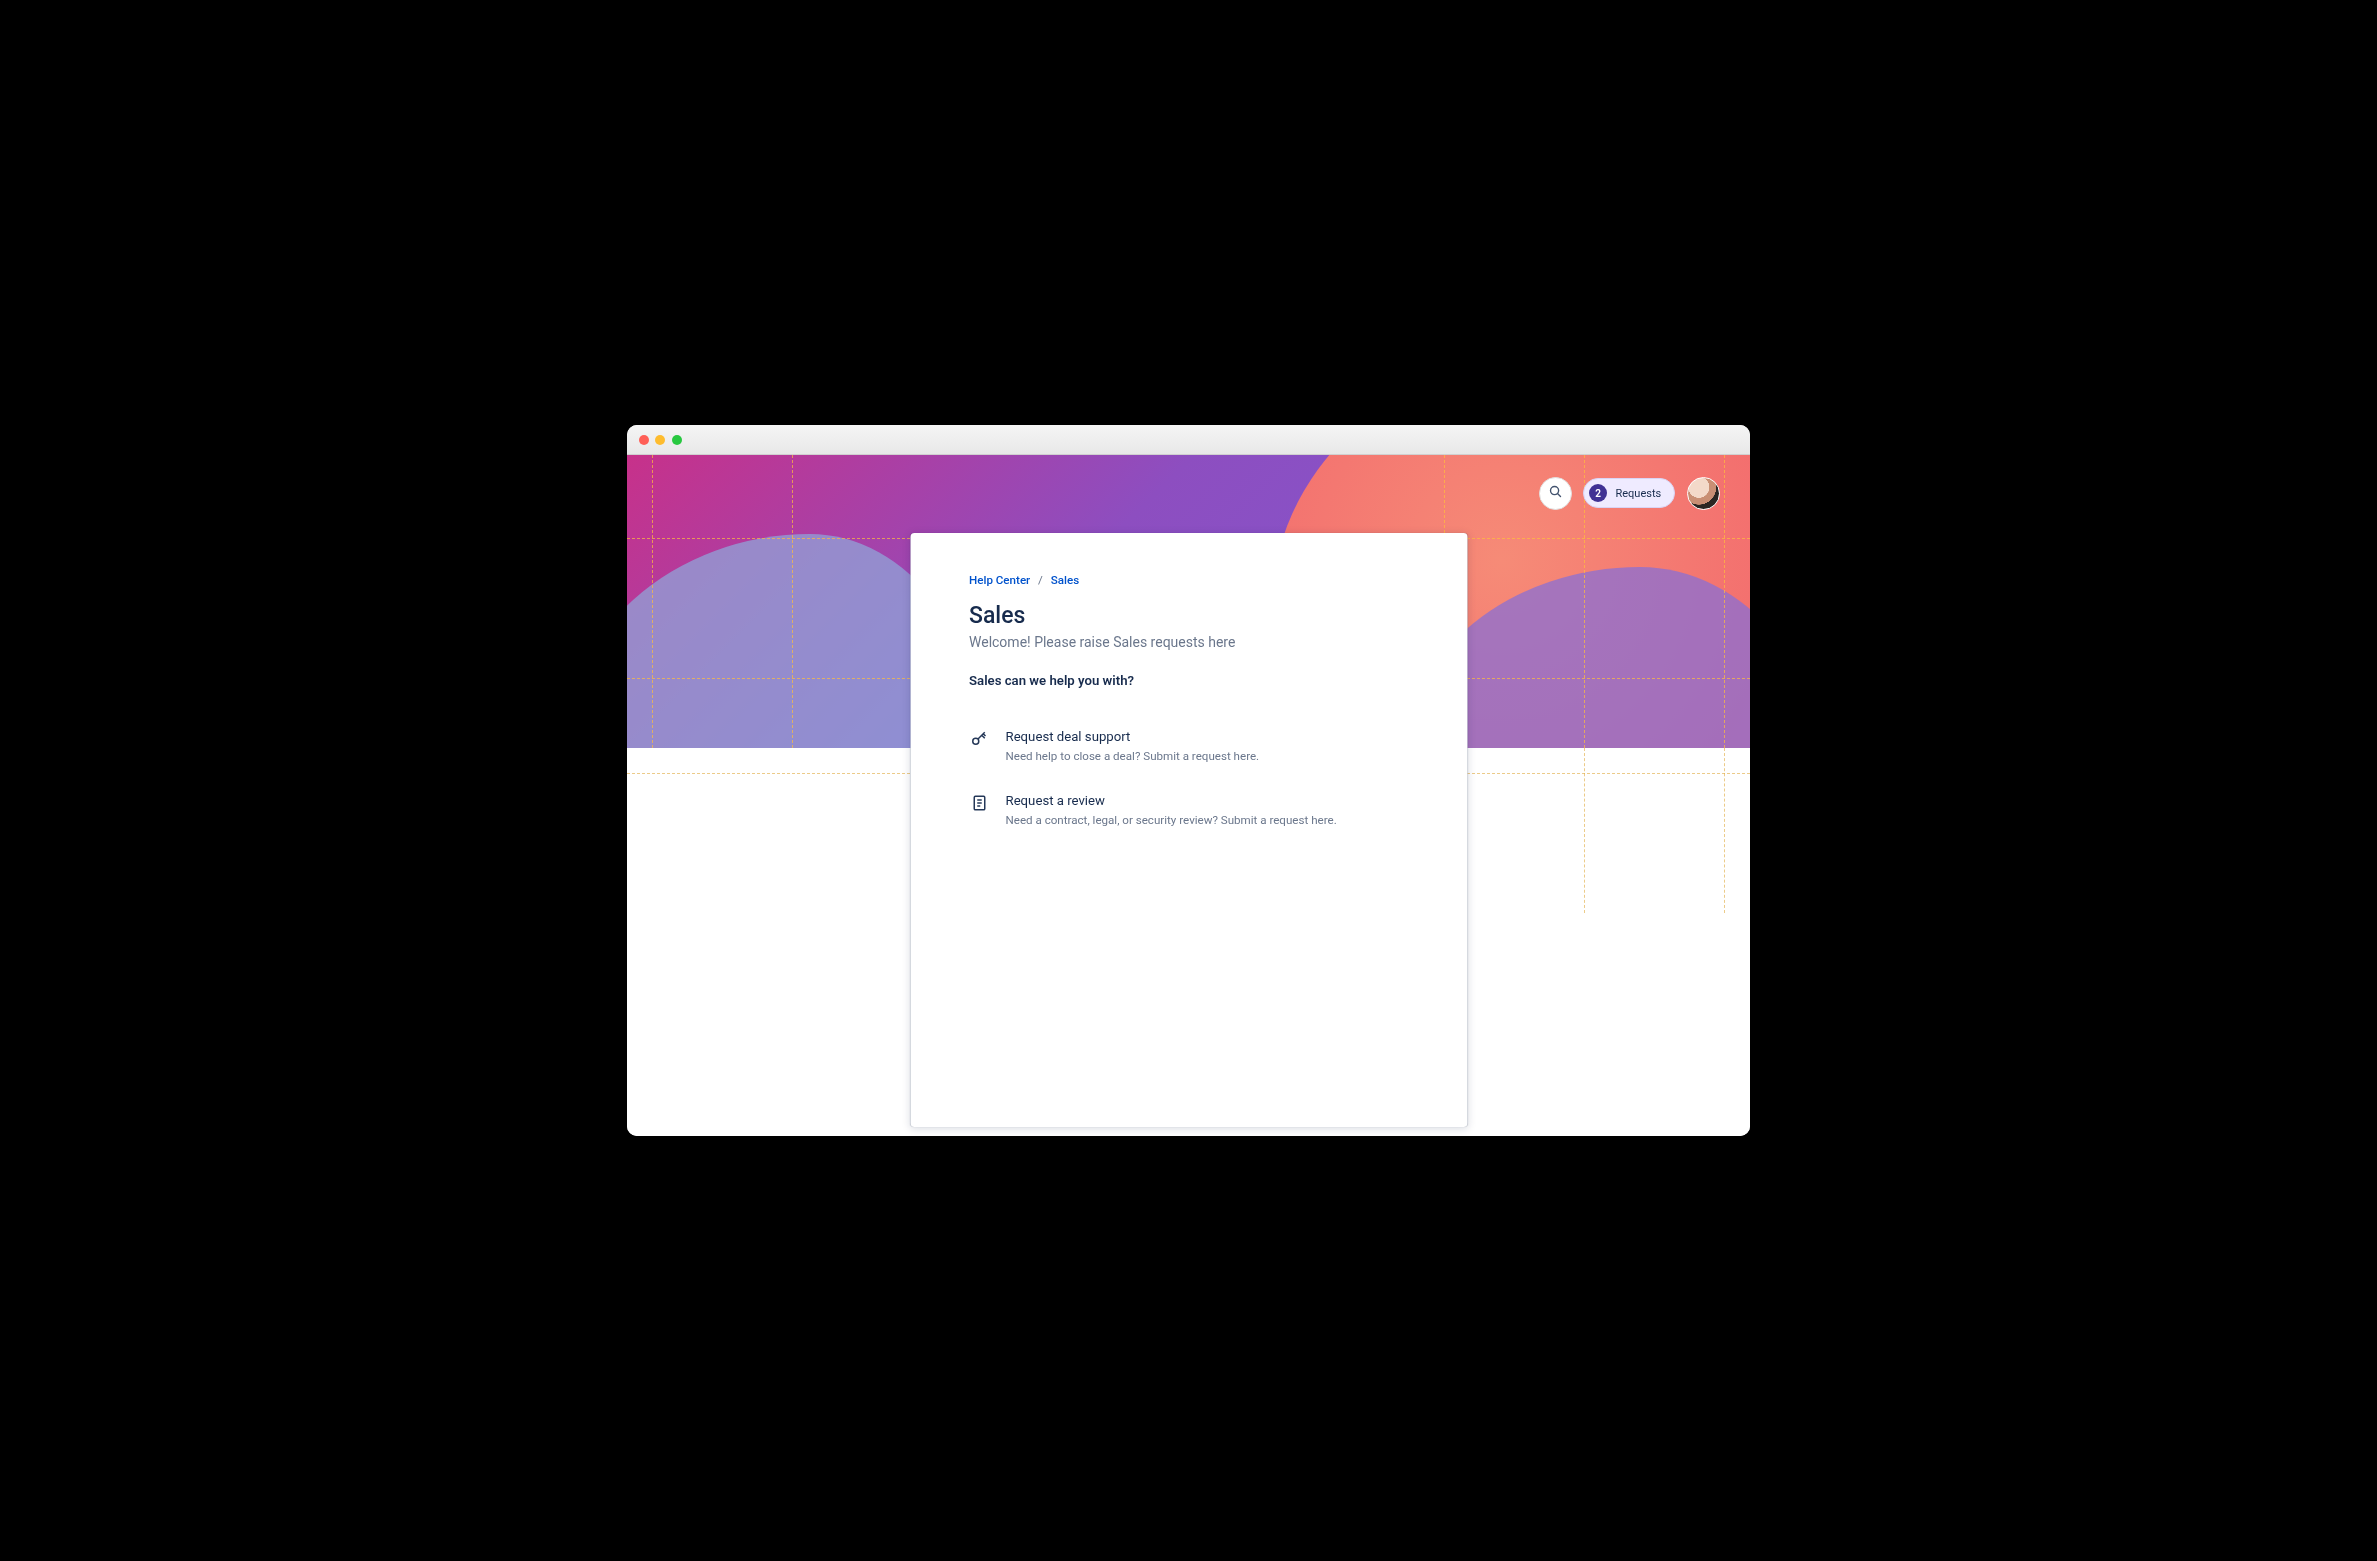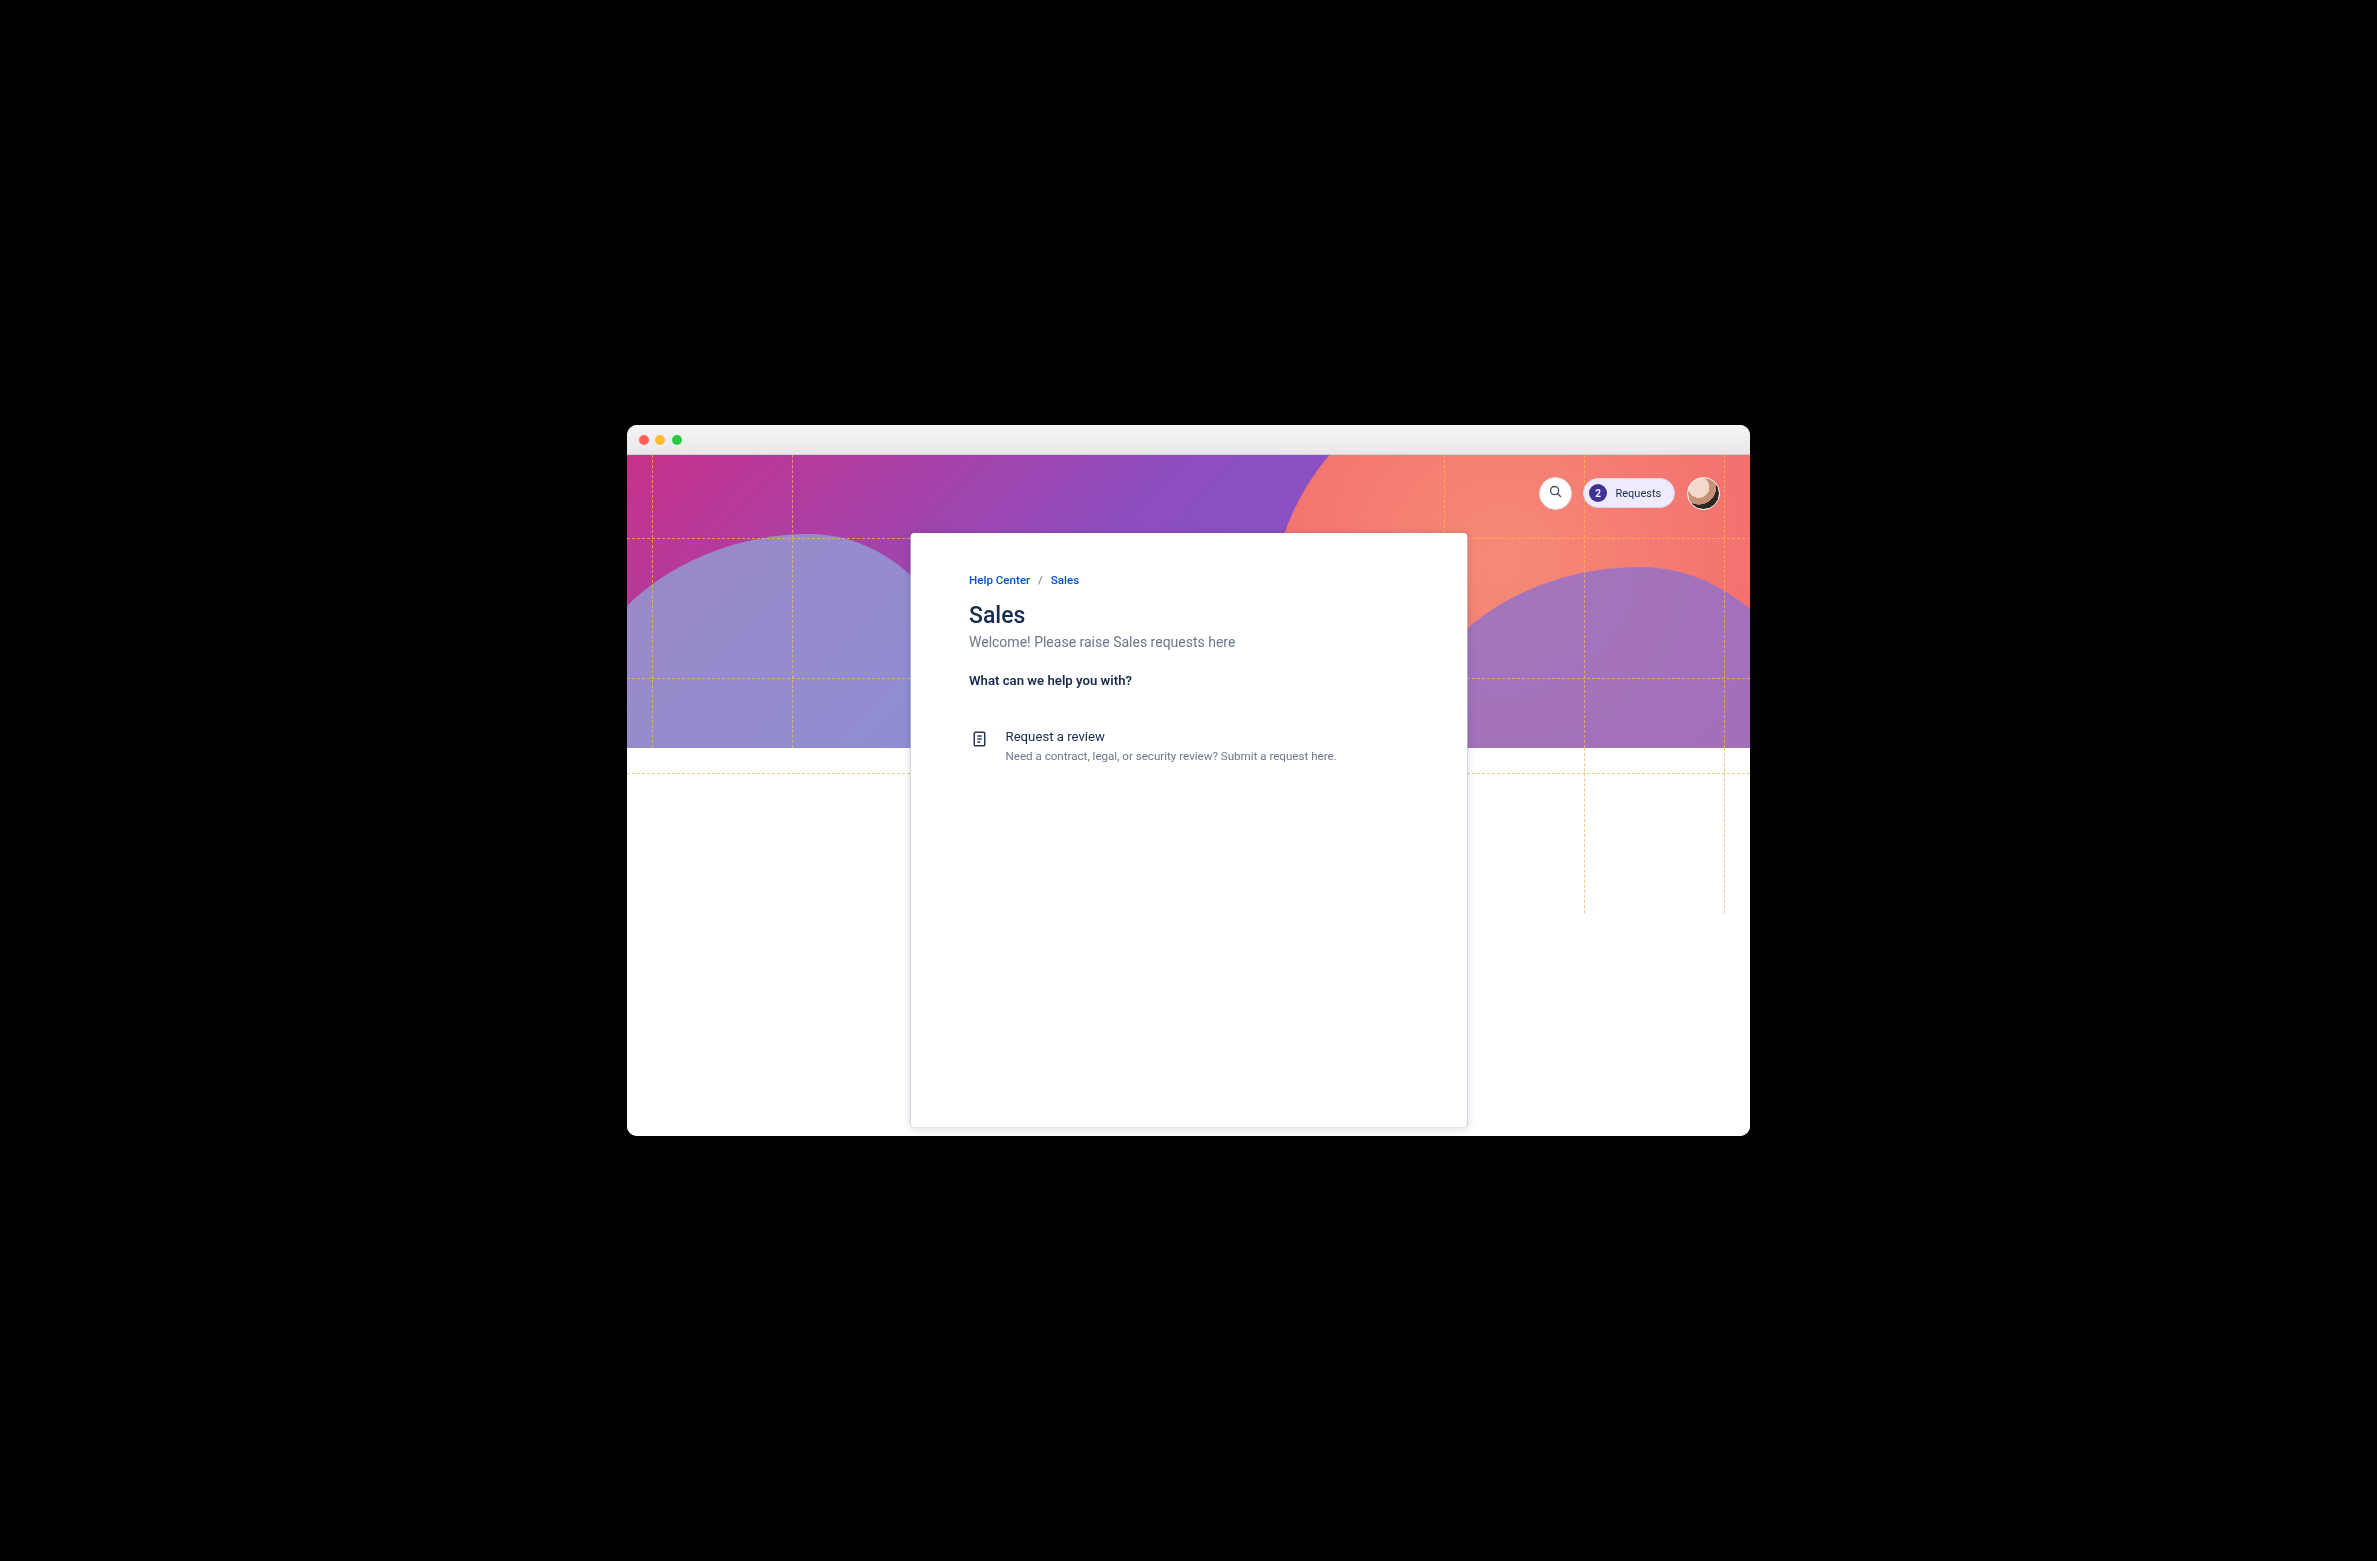--- a/index.html
+++ b/index.html
@@ -238,24 +238,36 @@
     </div>
 
     <div class="card">
       <div class="breadcrumb">
         <a href="#">Help Center</a>
         <span class="sep">/</span>
         <a href="#">Sales</a>
       </div>
       <h1 class="page-title">Sales</h1>
       <div class="page-subtitle">Welcome! Please raise Sales requests here</div>
-      <div class="prompt">What can we help you with?</div>
-
-
-
+      <div class="prompt">Sales can we help you with?</div>
+
+
+
+      <div class="req-item">
+        <div class="req-icon">
+          <svg width="18" height="18" viewBox="0 0 24 24" fill="none" stroke="#253858" stroke-width="2">
+              <circle cx="7" cy="15" r="4"></circle>
+              <path d="M10 12 L19 3 M15 7 L19 11 M17 5 L20 8"></path>
+            </svg>
+        </div>
+        <div>
+          <div class="req-title">Request deal support</div>
+          <div class="req-desc">Need help to close a deal? Submit a request here.</div>
+        </div>
+      </div>
 
       <div class="req-item">
         <div class="req-icon">
           <svg width="18" height="18" viewBox="0 0 24 24" fill="none" stroke="#253858" stroke-width="2">
               <rect x="5" y="3" width="14" height="18" rx="1.5"></rect>
               <line x1="9" y1="8" x2="15" y2="8"></line>
               <line x1="9" y1="12" x2="15" y2="12"></line>
               <line x1="9" y1="16" x2="13" y2="16"></line>
             </svg>
         </div>

